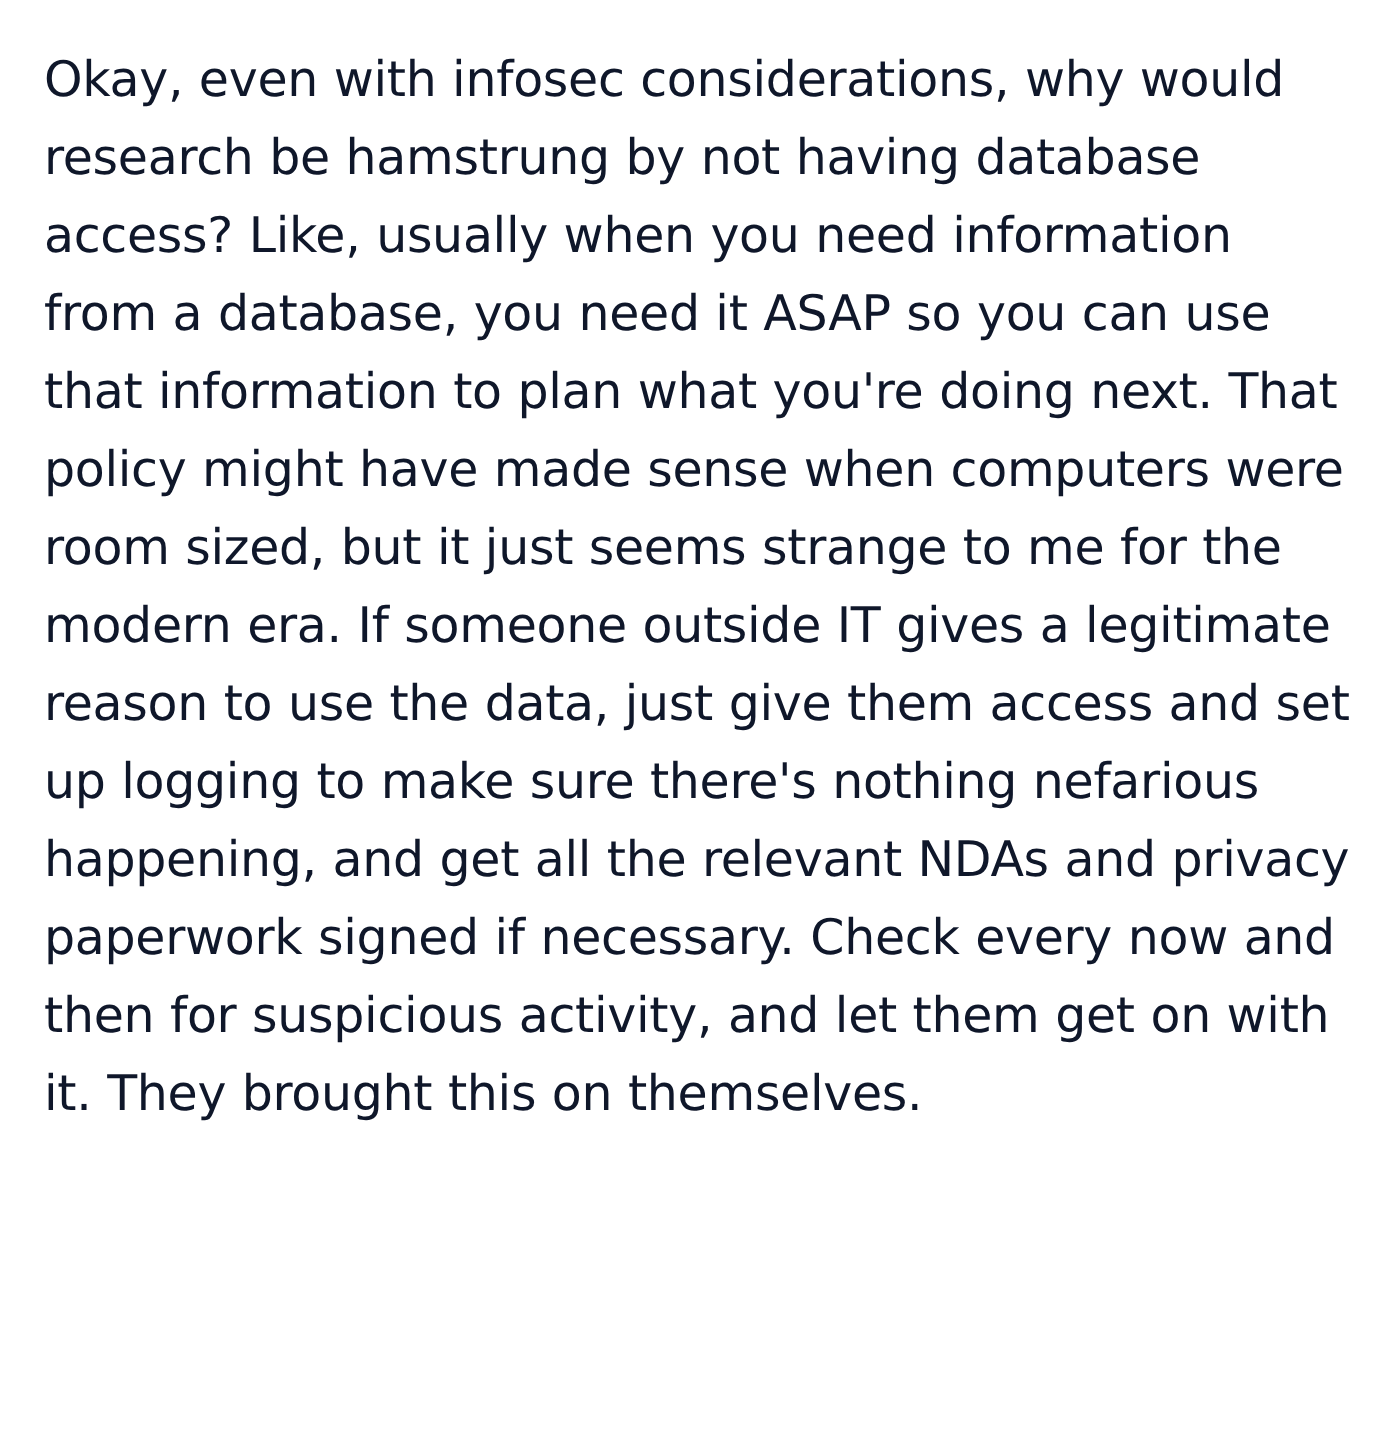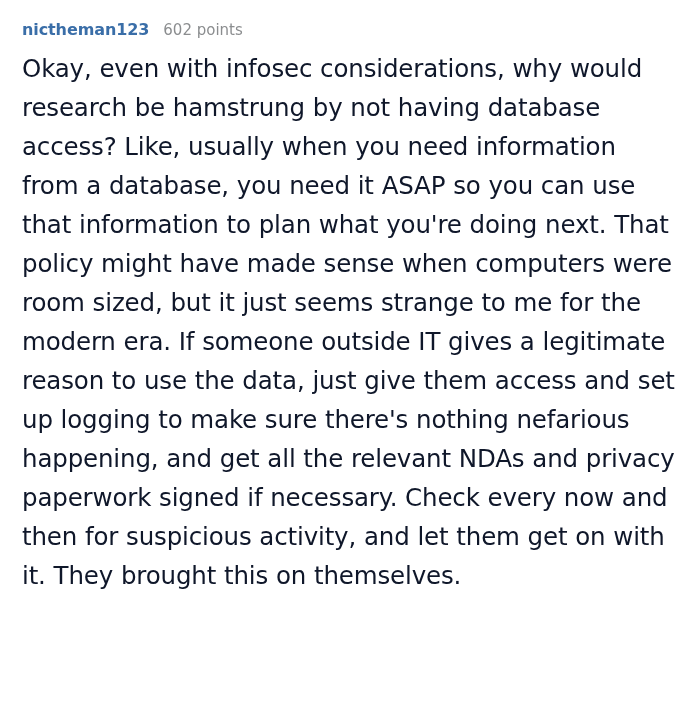--- a/index.html
+++ b/index.html
@@ -46,20 +46,16 @@
     word-spacing: 0.2px;
   }
   .comment-body p {
     margin: 0;
   }
 </style>
 </head>
 <body>
 
 <div class="comment">
-  <div class="comment-header">
-    <a class="username" href="#">nictheman123</a>
-    <span class="points">602 points</span>
-  </div>
   <div class="comment-body">
     <p>Okay, even with infosec considerations, why would research be hamstrung by not having database access? Like, usually when you need information from a database, you need it ASAP so you can use that information to plan what you're doing next. That policy might have made sense when computers were room sized, but it just seems strange to me for the modern era. If someone outside IT gives a legitimate reason to use the data, just give them access and set up logging to make sure there's nothing nefarious happening, and get all the relevant NDAs and privacy paperwork signed if necessary. Check every now and then for suspicious activity, and let them get on with it. They brought this on themselves.</p>
   </div>
 </div>
 
 </body></html>

